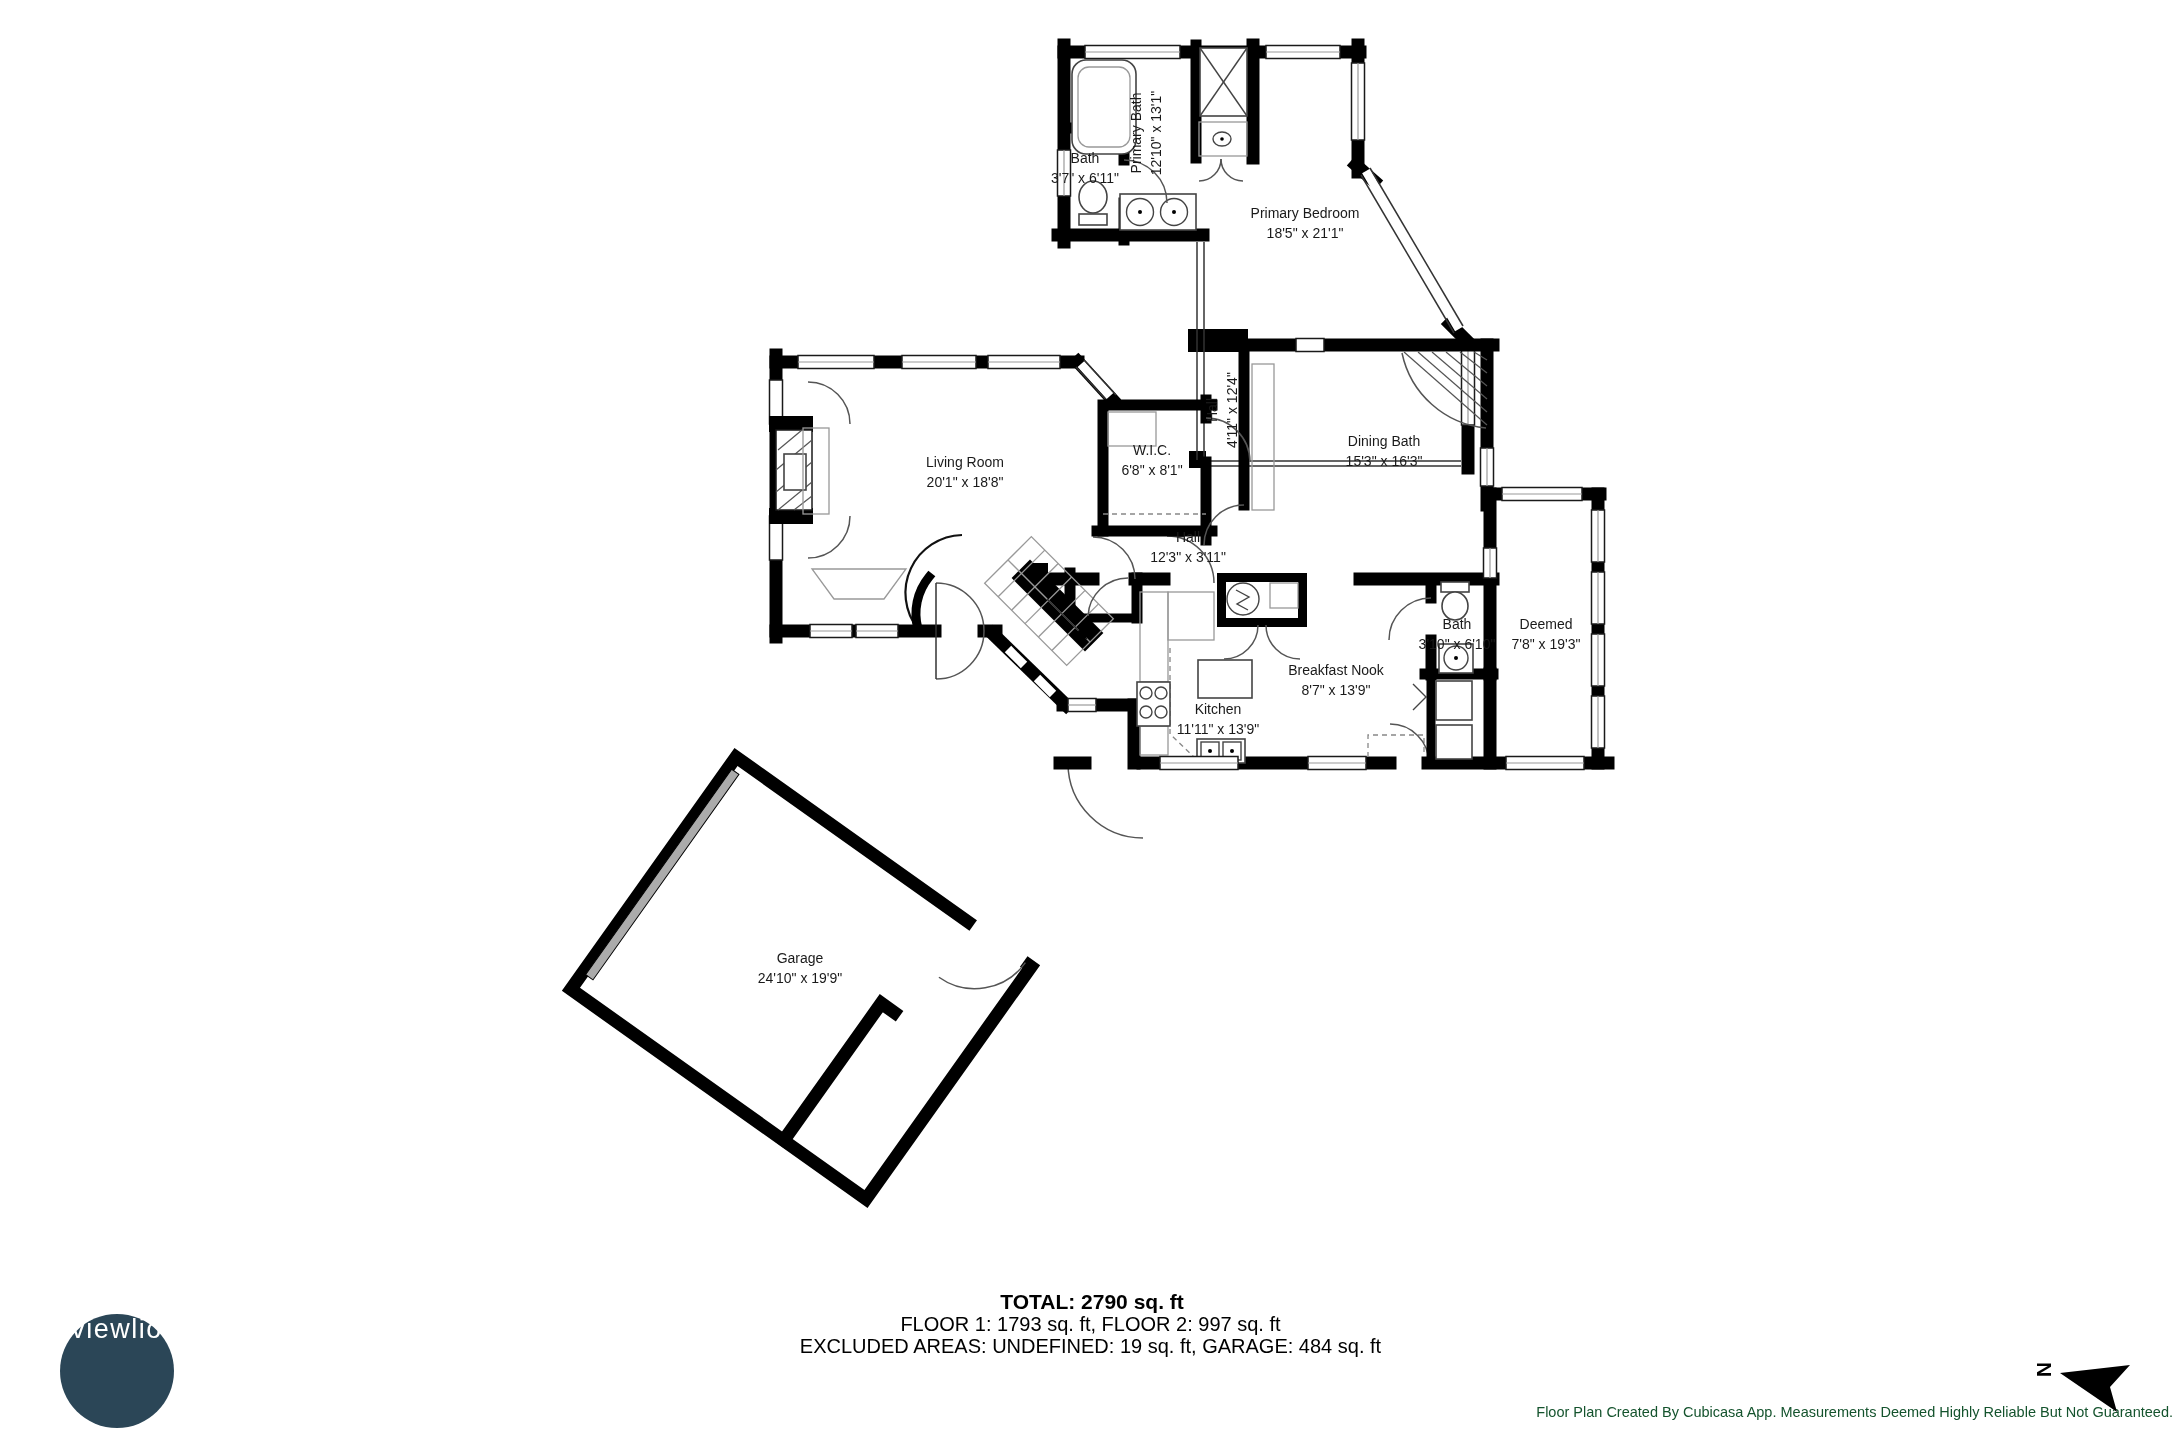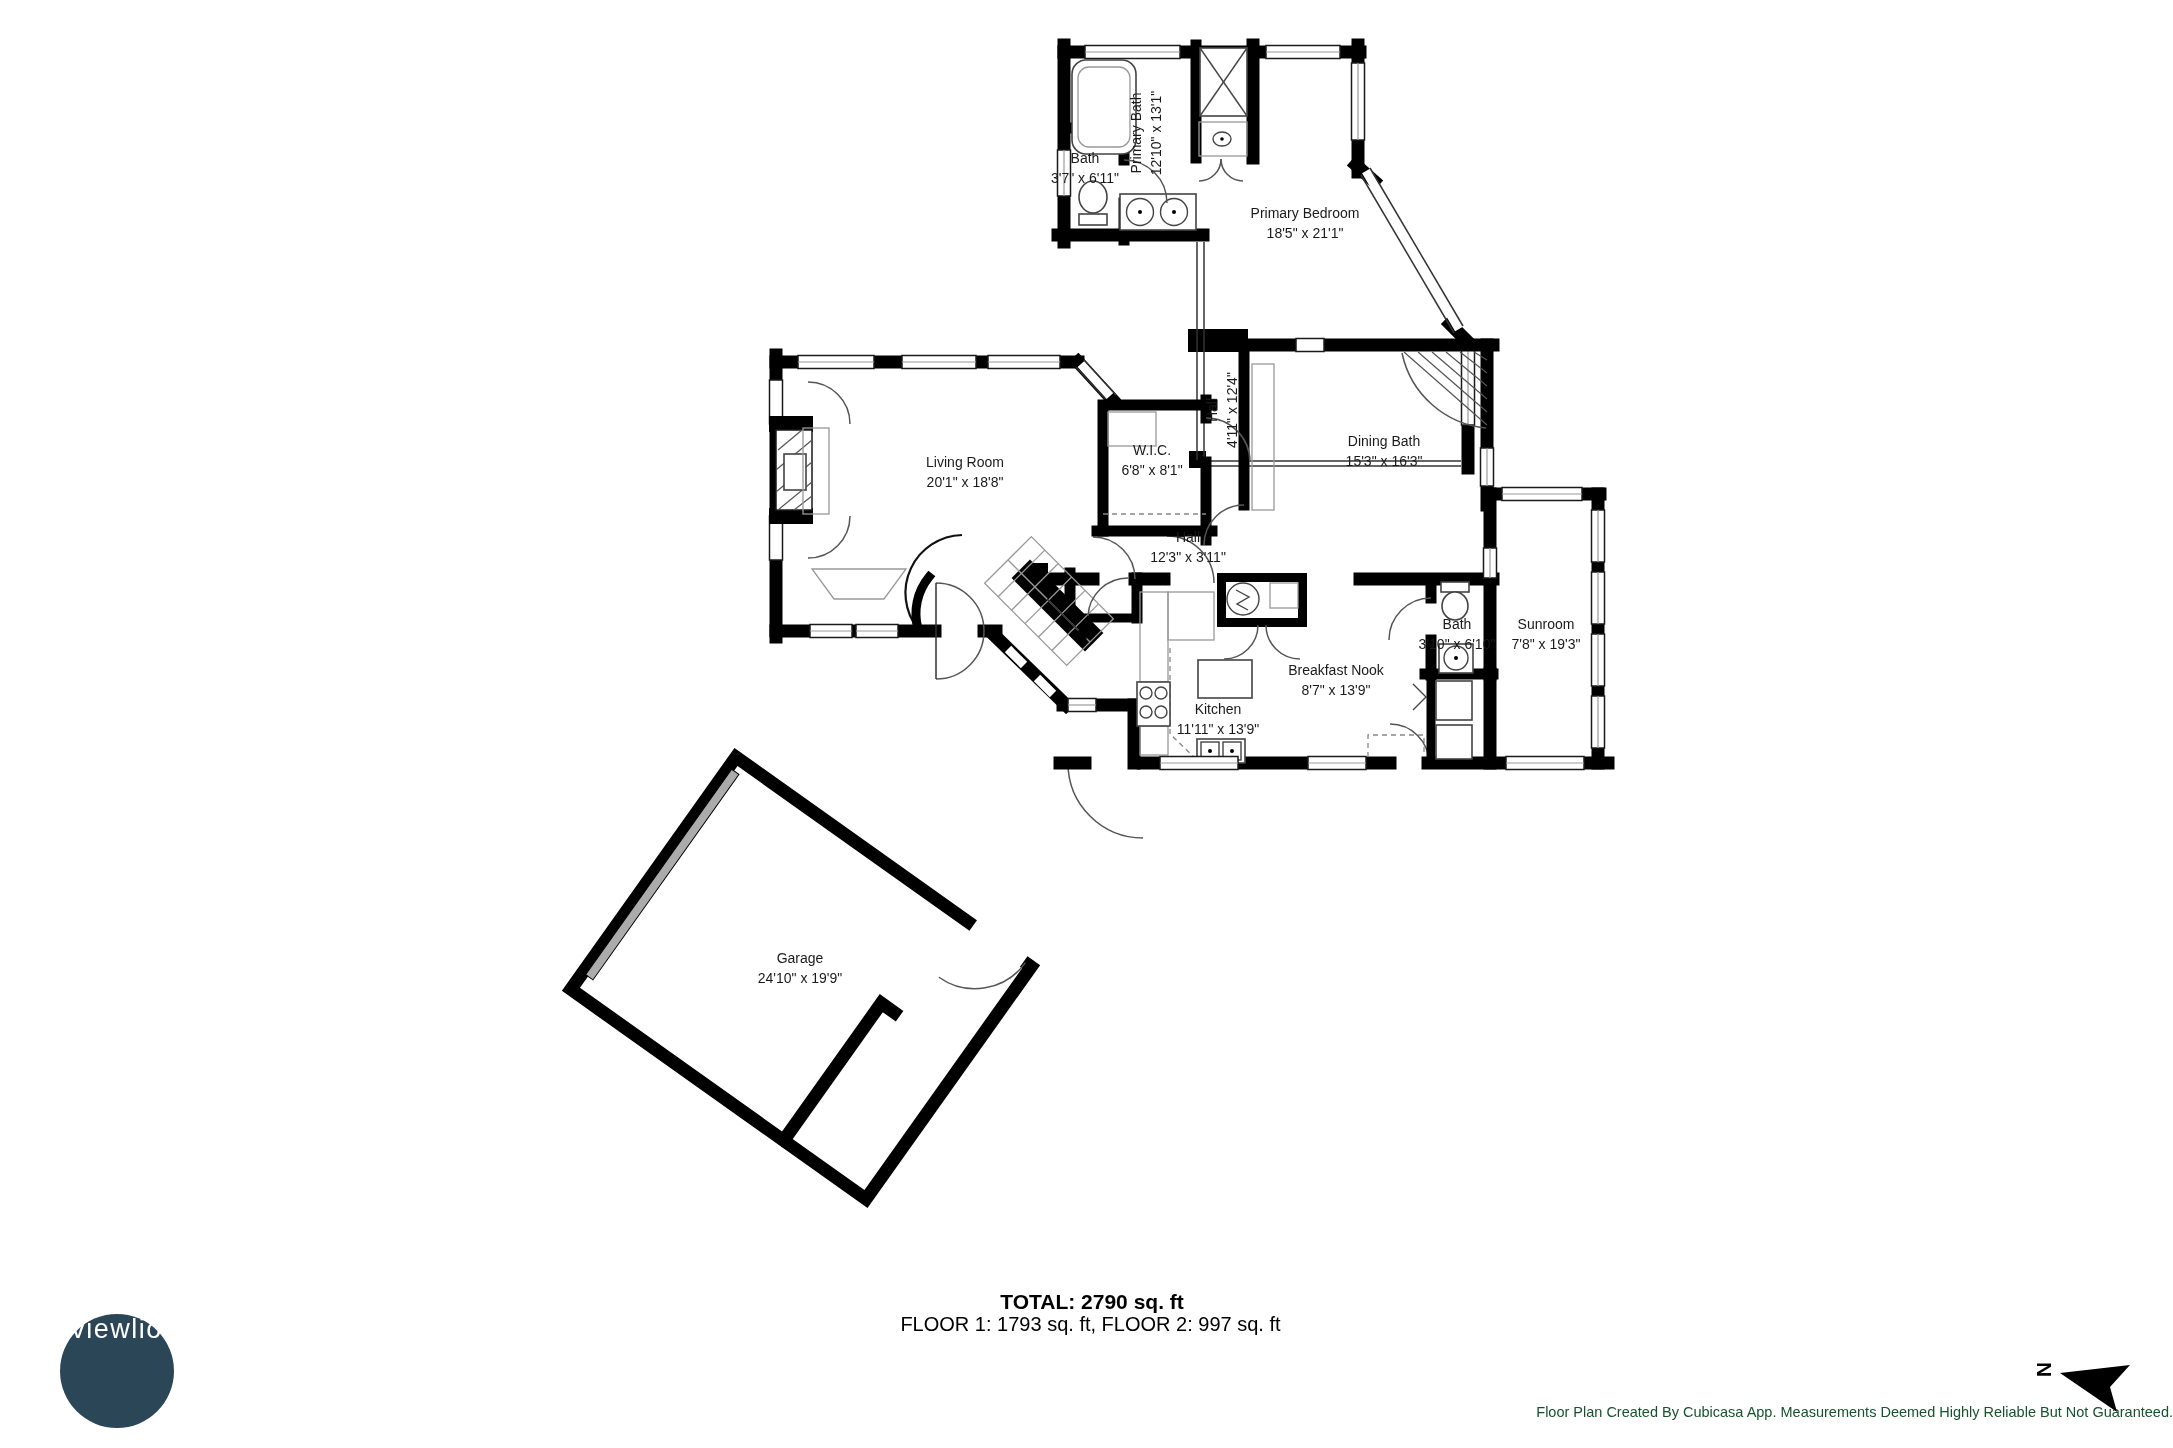--- a/index.html
+++ b/index.html
@@ -362,21 +362,21 @@
   </div>
   <div class="room-label" style="left:1336px;top:680px">
     <div>Breakfast Nook</div>
     <div>8'7" x 13'9"</div>
   </div>
   <div class="room-label" style="left:1457px;top:634px">
     <div>Bath</div>
     <div>3'10" x 6'10"</div>
   </div>
   <div class="room-label" style="left:1546px;top:634px">
-    <div>Sunroom</div>
+    <div>Deemed</div>
     <div>7'8" x 19'3"</div>
   </div>
   <div class="room-label vert" style="left:1146px;top:133px">
     <div>Primary Bath</div>
     <div>12'10" x 13'1"</div>
   </div>
   <div class="room-label" style="left:1085px;top:168px">
     <div>Bath</div>
     <div>3'7" x 6'11"</div>
   </div>
@@ -385,20 +385,21 @@
     <div>18'5" x 21'1"</div>
   </div>
   <div class="room-label" style="left:800px;top:968px">
     <div>Garage</div>
     <div>24'10" x 19'9"</div>
   </div>
 
   <div class="summary">
     <div class="total">TOTAL: 2790 sq. ft</div>
     <div class="line">FLOOR 1: 1793 sq. ft, FLOOR 2: 997 sq. ft</div>
+    <div class="line">EXCLUDED AREAS: UNDEFINED: 19 sq. ft, GARAGE: 484 sq. ft</div>
   </div>
   <div class="credit">Floor Plan Created By Cubicasa App. Measurements Deemed Highly Reliable But Not Guaranteed.</div>
 
   <div class="logo" style="background:#2b4657">
     <span>viewlio</span>
   </div>
 
   <svg class="north" width="160" height="100">
     <polygon points="55,38 125,30 105,52 112,77" fill="#000"></polygon>
     <text transform="translate(32,27) rotate(90)" font-size="21" font-weight="bold" font-family="Liberation Sans, sans-serif" fill="#000">N</text>

